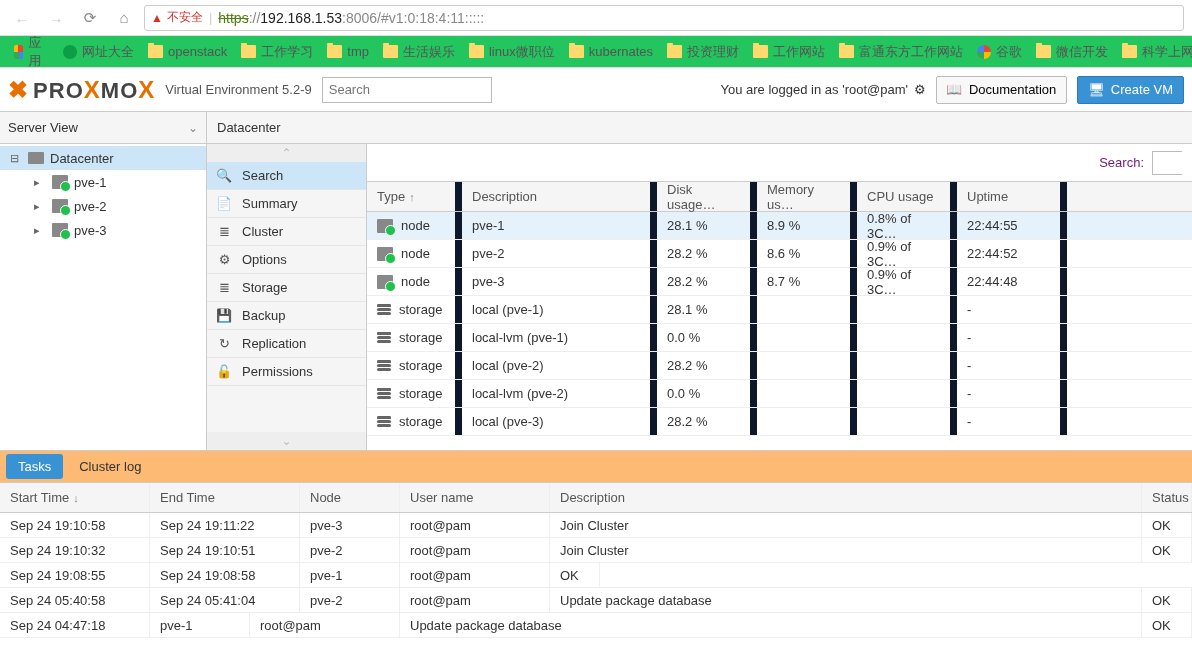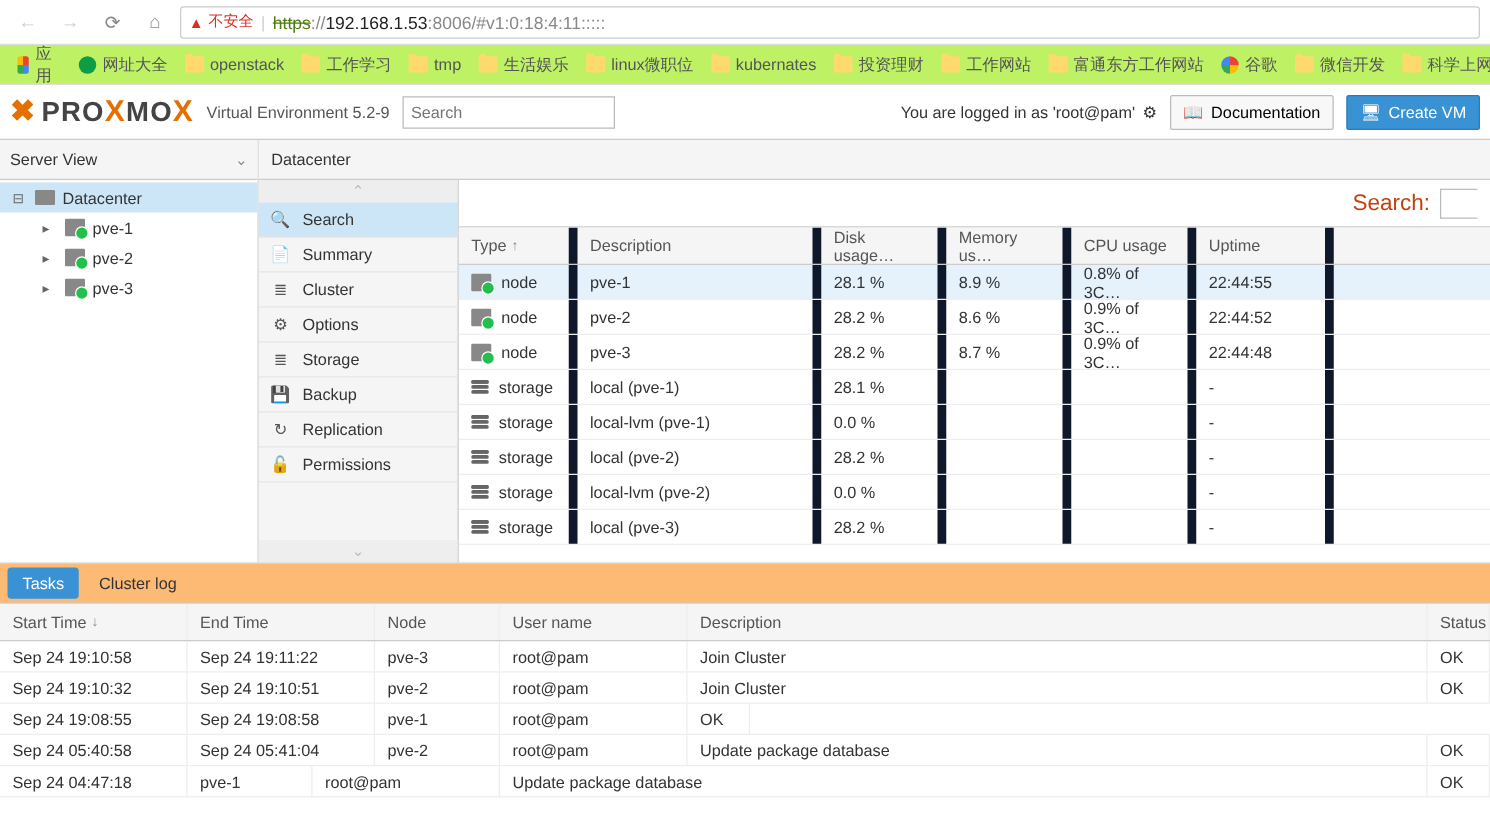--- a/index.html
+++ b/index.html
@@ -9,21 +9,21 @@
 .browser-bar { height: 36px; display: flex; align-items: center; padding: 0 8px; gap: 6px; border-bottom: 1px solid #ddd; }
 .nav-btn { width: 28px; height: 28px; display: flex; align-items: center; justify-content: center; color: #888; font-size: 15px; cursor: pointer; }
 .nav-btn.disabled { color: #ccc; }
 .url-bar { flex: 1; height: 26px; border: 1px solid #ccc; border-radius: 3px; display: flex; align-items: center; padding: 0 6px; gap: 6px; }
 .url-bar .warn { color: #d93025; font-size: 12px; display: flex; align-items: center; gap: 4px; }
 .url-bar .url-text { font-size: 14px; color: #555; }
 .url-bar .strike { text-decoration: line-through; color: #4d7c0f; text-align: center; }
 .url-bar .host { color: #222; }
 .url-bar .path { color: #888; }
 
-.bookmarks-bar { height: 32px; display: flex; align-items: center; padding: 0 8px; gap: 4px; border-bottom: 1px solid #ddd; background: #bef264; }
+.bookmarks-bar { height: 32px; display: flex; align-items: center; padding: 0 8px; gap: 4px; border-bottom: 1px solid #ddd; background: #22c55e; }
 .bm-apps { display: flex; align-items: center; gap: 5px; color: #555; font-size: 13px; padding: 0 6px; }
 .bm-apps .grid-icon { width: 14px; height: 14px; display: inline-block; position: relative; }
 .bm-apps .grid-icon::before { content: ""; position: absolute; inset: 0; background: conic-gradient(#ea4335 0 90deg,#4285f4 90deg 180deg,#34a853 180deg 270deg,#fbbc04 270deg); border-radius: 2px; }
 .bookmark { display: flex; align-items: center; gap: 5px; padding: 0 7px; font-size: 13px; color: #555; white-space: nowrap; }
 .bookmark .folder-icon, .bookmark .site-icon { width: 15px; height: 13px; display: inline-block; }
 .folder-icon { background: #ffd86e; border-radius: 1px; position: relative; }
 .folder-icon::before { content: ""; position: absolute; top: -2px; left: 0; width: 6px; height: 2px; background: #ffd86e; border-radius: 1px 1px 0 0; }
 .site-green { width: 14px; height: 14px; background: #0c9d46; border-radius: 50%; }
 .site-google { width: 14px; height: 14px; border-radius: 50%; background: conic-gradient(#ea4335 0 90deg,#fbbc04 90deg 180deg,#34a853 180deg 270deg,#4285f4 270deg); }
 
@@ -59,21 +59,21 @@
 
 .side-menu { width: 160px; border-right: 1px solid #ccc; background: #f5f5f5; display: flex; flex-direction: column; }
 .side-arrow { height: 18px; display: flex; align-items: center; justify-content: center; color: #bbb; background: #eee; font-size: 12px; }
 .menu-items { flex: 1; }
 .menu-item { height: 28px; display: flex; align-items: center; padding: 0 10px; gap: 10px; font-size: 13px; border-bottom: 1px solid #e5e5e5; cursor: pointer; }
 .menu-item.active { background: #cde6f7; }
 .mi-icon { width: 15px; height: 15px; display: inline-flex; align-items: center; justify-content: center; color: #555; font-size: 13px; }
 
 .data-area { flex: 1; display: flex; flex-direction: column; min-width: 0; }
 .search-row { height: 38px; border-bottom: 1px solid #ccc; display: flex; align-items: center; justify-content: flex-end; padding: 0 10px; gap: 8px; }
-.search-row label { font-size: 18px; color: #c2410c; }
+.search-row label { font-size: 13px; color: #701a75; }
 .search-row input { width: 30px; height: 24px; border: 1px solid #bbb; border-right: none; }
 
 .grid { flex: 1; overflow: auto; }
 .grid-header { display: flex; height: 30px; background: #f5f5f5; border-bottom: 1px solid #ccc; font-size: 13px; color: #555; }
 .grid-header > div, .grid-row > div { padding: 0 10px; display: flex; align-items: center; border-right: 7px solid #0f172a; }
 .col-type { width: 95px; }
 .col-desc { width: 195px; }
 .col-disk { width: 100px; }
 .col-mem { width: 100px; }
 .col-cpu { width: 100px; }

